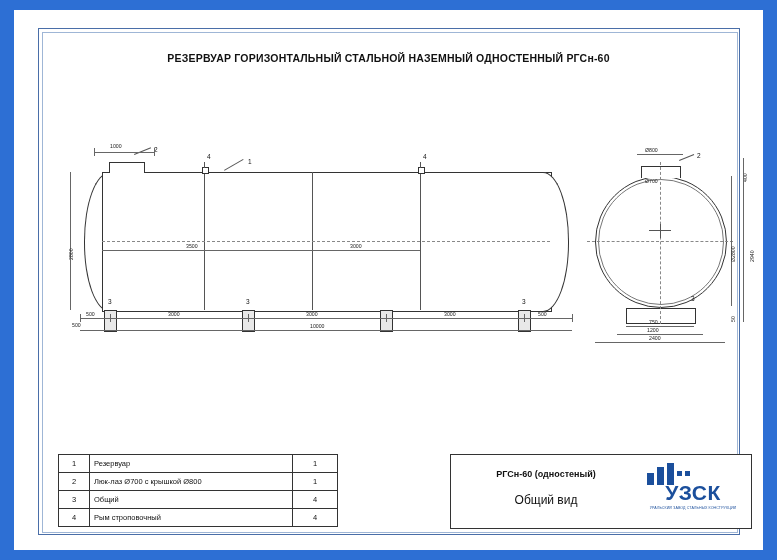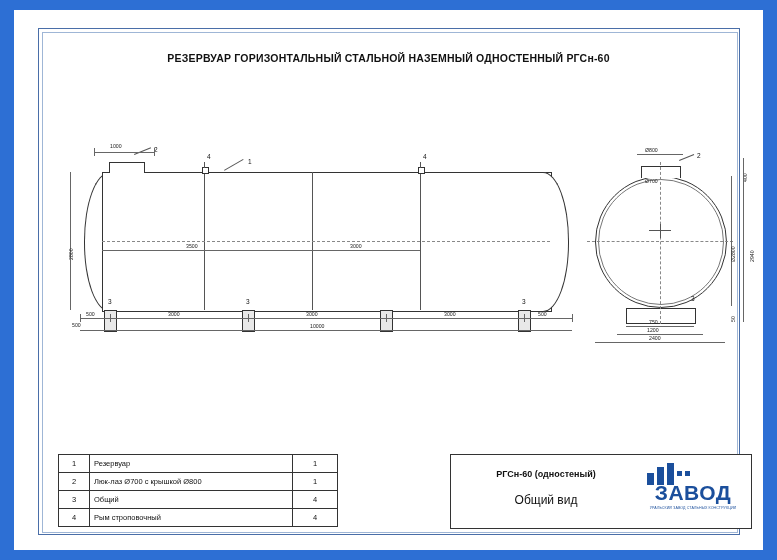--- a/index.html
+++ b/index.html
@@ -279,18 +279,18 @@
     <div class="tb-sub">Общий вид</div>
 
     <div class="logo">
       <div class="logo-bars">
         <i style="left:0px;top:10px;width:7px;height:12px;"></i>
         <i style="left:10px;top:4px;width:7px;height:18px;"></i>
         <i style="left:20px;top:0px;width:7px;height:22px;"></i>
         <i style="left:30px;top:8px;width:5px;height:5px;"></i>
         <i style="left:38px;top:8px;width:5px;height:5px;"></i>
       </div>
-      <div class="logo-text">ЗАВОД</div>
+      <div class="logo-text">УЗСК</div>
       <div class="logo-sub">УРАЛЬСКИЙ ЗАВОД СТАЛЬНЫХ КОНСТРУКЦИЙ</div>
     </div>
   </div>
 
 </div>
 
 </body></html>

